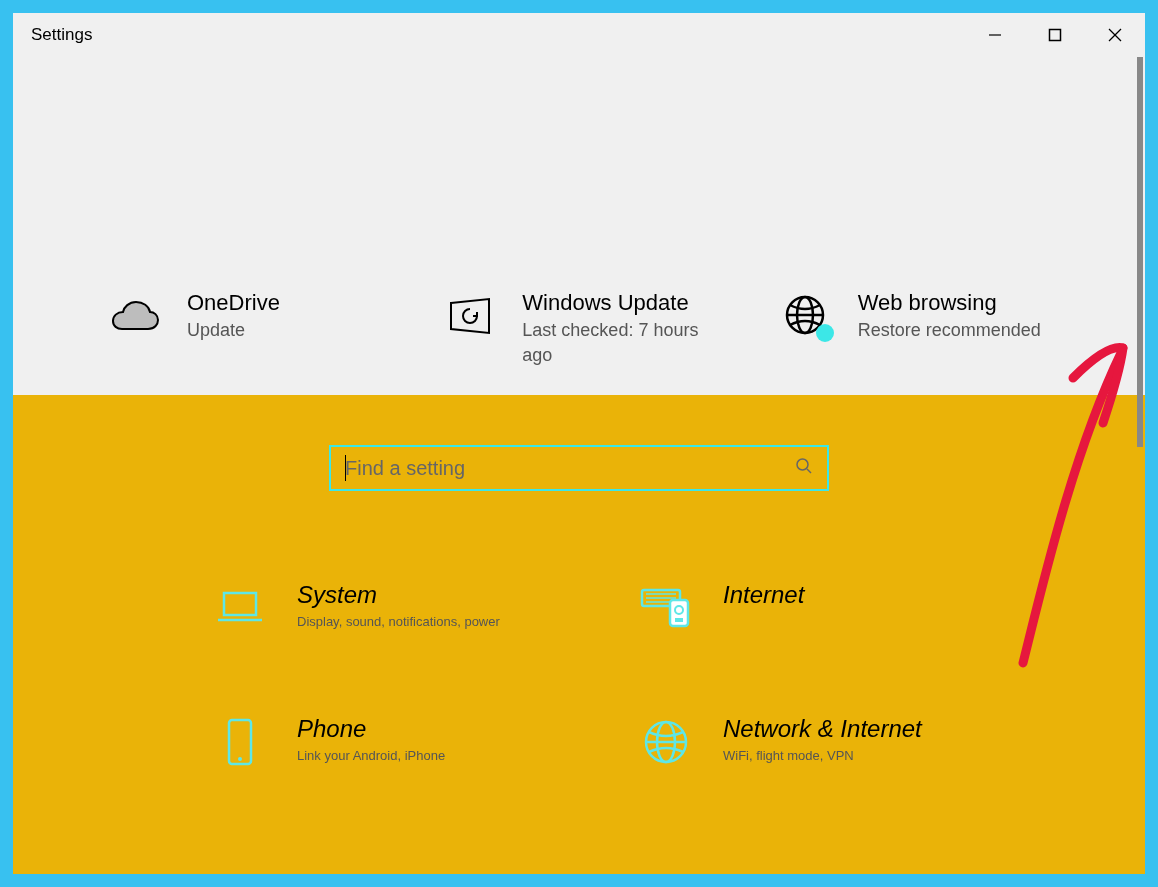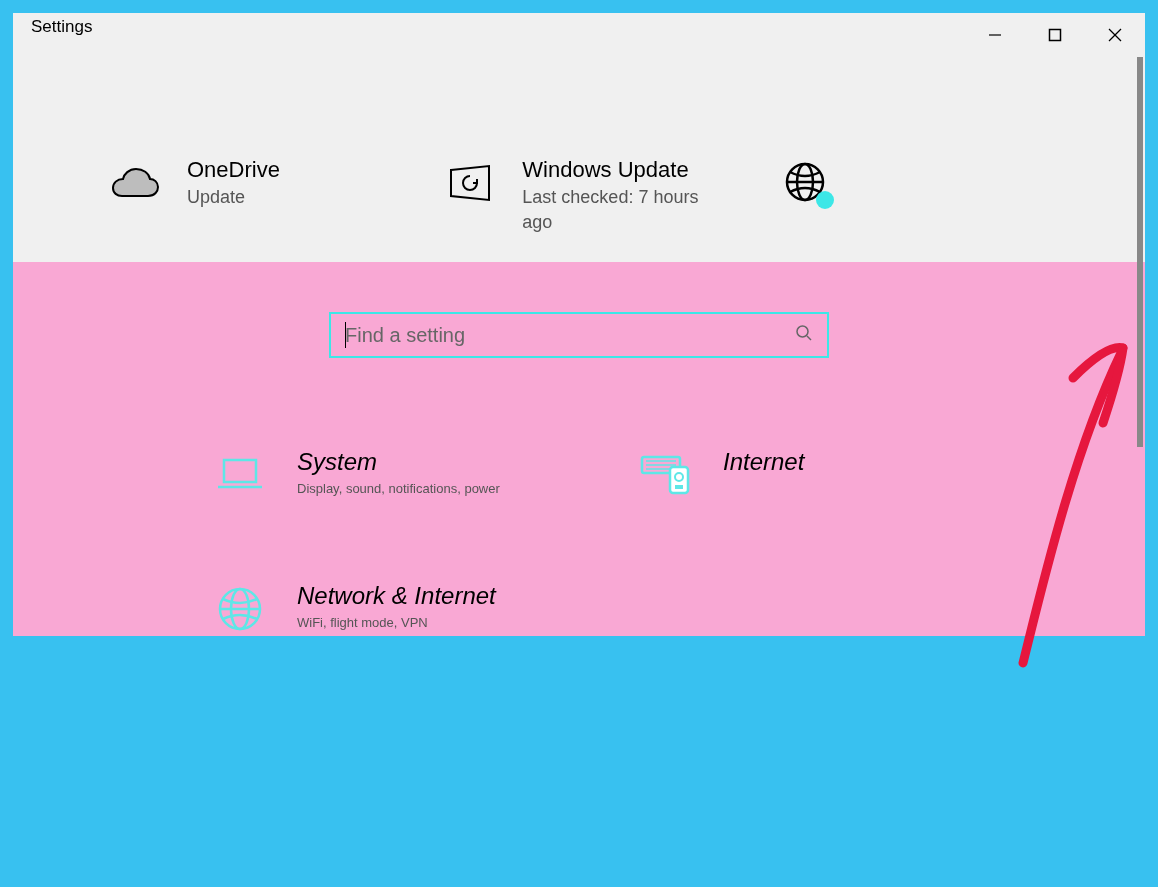--- a/index.html
+++ b/index.html
@@ -1,19 +1,19 @@
 <!DOCTYPE html>
 <html><head>
 <meta charset="utf-8">
 <style>
   * { box-sizing: border-box; margin: 0; padding: 0; }
   html, body { width: 1158px; height: 887px; font-family: "Segoe UI", Arial, sans-serif; overflow: hidden; }
   body { background: #38c1f0; padding: 13px; }
   .window {
-    width: 1132px; height: 623px; background: #fff; position: relative;
+    width: 1132px; height: 861px; background: #fff; position: relative;
     display: flex; flex-direction: column;
   }
   
   .titlebar {
     height: 44px; background: #f0f0f0; display: flex; align-items: center;
     padding-left: 18px; position: relative;
   }
   .titlebar .title { font-size: 17px; color: #000; }
   .win-controls { position: absolute; right: 0; top: 0; display: flex; }
   .win-btn { width: 60px; height: 44px; display:flex; align-items:center; justify-content:center; color:#000; }
@@ -24,21 +24,21 @@
   }
   .status-row {
     position: absolute; bottom: 28px; left: 96px; right: 60px;
     display: flex; gap: 30px;
   }
   .status-item { display: flex; flex: 1; gap: 26px; align-items: flex-start; }
   .status-icon { width: 52px; height: 52px; flex-shrink:0; display:flex; align-items:center; justify-content:center; position:relative;}
   .status-text .s-title { font-size: 22px; color: #000; line-height: 1.2; margin-bottom: 2px;}
   .status-text .s-sub { font-size: 18px; color: #555; line-height: 1.35; }
   
-  .lower { flex: 1; background: #f9a8d4; position: relative; }
+  .lower { flex: 1; background: #eab308; position: relative; }
   .search-wrap { display:flex; justify-content:center; padding-top: 50px; }
   .search-box {
     width: 500px; height: 46px; border: 2px solid #3ce7e7;
     display:flex; align-items:center; padding: 0 14px;
     position:relative;
   }
   .search-box input {
     flex:1; border:none; outline:none; font-size: 20px; color:#555;
     background: transparent;
   }
@@ -121,20 +121,24 @@
       <div class="status-item">
         <div class="status-icon">
           <svg width="46" height="46" viewBox="0 0 46 46">
             <circle cx="22" cy="22" r="18" fill="none" stroke="#000" stroke-width="2.5"></circle>
             <ellipse cx="22" cy="22" rx="8" ry="18" fill="none" stroke="#000" stroke-width="2.5"></ellipse>
             <line x1="4" y1="22" x2="40" y2="22" stroke="#000" stroke-width="2.5"></line>
             <path d="M7 12 Q22 20 37 12" fill="none" stroke="#000" stroke-width="2.5"></path>
             <path d="M7 32 Q22 24 37 32" fill="none" stroke="#000" stroke-width="2.5"></path>
           </svg>
           <span style="position:absolute; right:-2px; bottom:0; width:18px; height:18px; border-radius:50%; background:#3ce7e7;"></span>
+        </div>
+        <div class="status-text">
+          <div class="s-title">Web browsing</div>
+          <div class="s-sub">Restore recommended</div>
         </div>
       </div>
 
     </div>
   </div>
 
   <div class="lower">
 
     <div class="search-wrap">
       <div class="search-box">
@@ -174,20 +178,32 @@
             <rect x="30" y="14" width="18" height="26" rx="3" fill="#fff" stroke="#5ee7e7" stroke-width="2.5"></rect>
             <circle cx="39" cy="24" r="4" fill="none" stroke="#5ee7e7" stroke-width="2"></circle>
             <rect x="35" y="32" width="8" height="4" fill="#5ee7e7"></rect>
           </svg>
         </div>
         <div class="cat-text">
           <div class="c-title">Internet</div>
         </div>
       </div>
 
+      <div class="cat-item">
+        <div class="cat-icon">
+          <svg width="34" height="50" viewBox="0 0 34 50">
+            <rect x="6" y="3" width="22" height="44" rx="3" fill="none" stroke="#5ee7e7" stroke-width="2.5"></rect>
+            <circle cx="17" cy="42" r="2" fill="#5ee7e7"></circle>
+          </svg>
+        </div>
+        <div class="cat-text">
+          <div class="c-title">Phone</div>
+          <div class="c-sub">Link your Android, iPhone</div>
+        </div>
+      </div>
 
       <div class="cat-item">
         <div class="cat-icon">
           <svg width="48" height="48" viewBox="0 0 48 48">
             <circle cx="24" cy="24" r="20" fill="none" stroke="#5ee7e7" stroke-width="2.5"></circle>
             <ellipse cx="24" cy="24" rx="9" ry="20" fill="none" stroke="#5ee7e7" stroke-width="2.5"></ellipse>
             <line x1="4" y1="24" x2="44" y2="24" stroke="#5ee7e7" stroke-width="2.5"></line>
             <path d="M7 14 Q24 22 41 14" fill="none" stroke="#5ee7e7" stroke-width="2.5"></path>
             <path d="M7 34 Q24 26 41 34" fill="none" stroke="#5ee7e7" stroke-width="2.5"></path>
           </svg>

